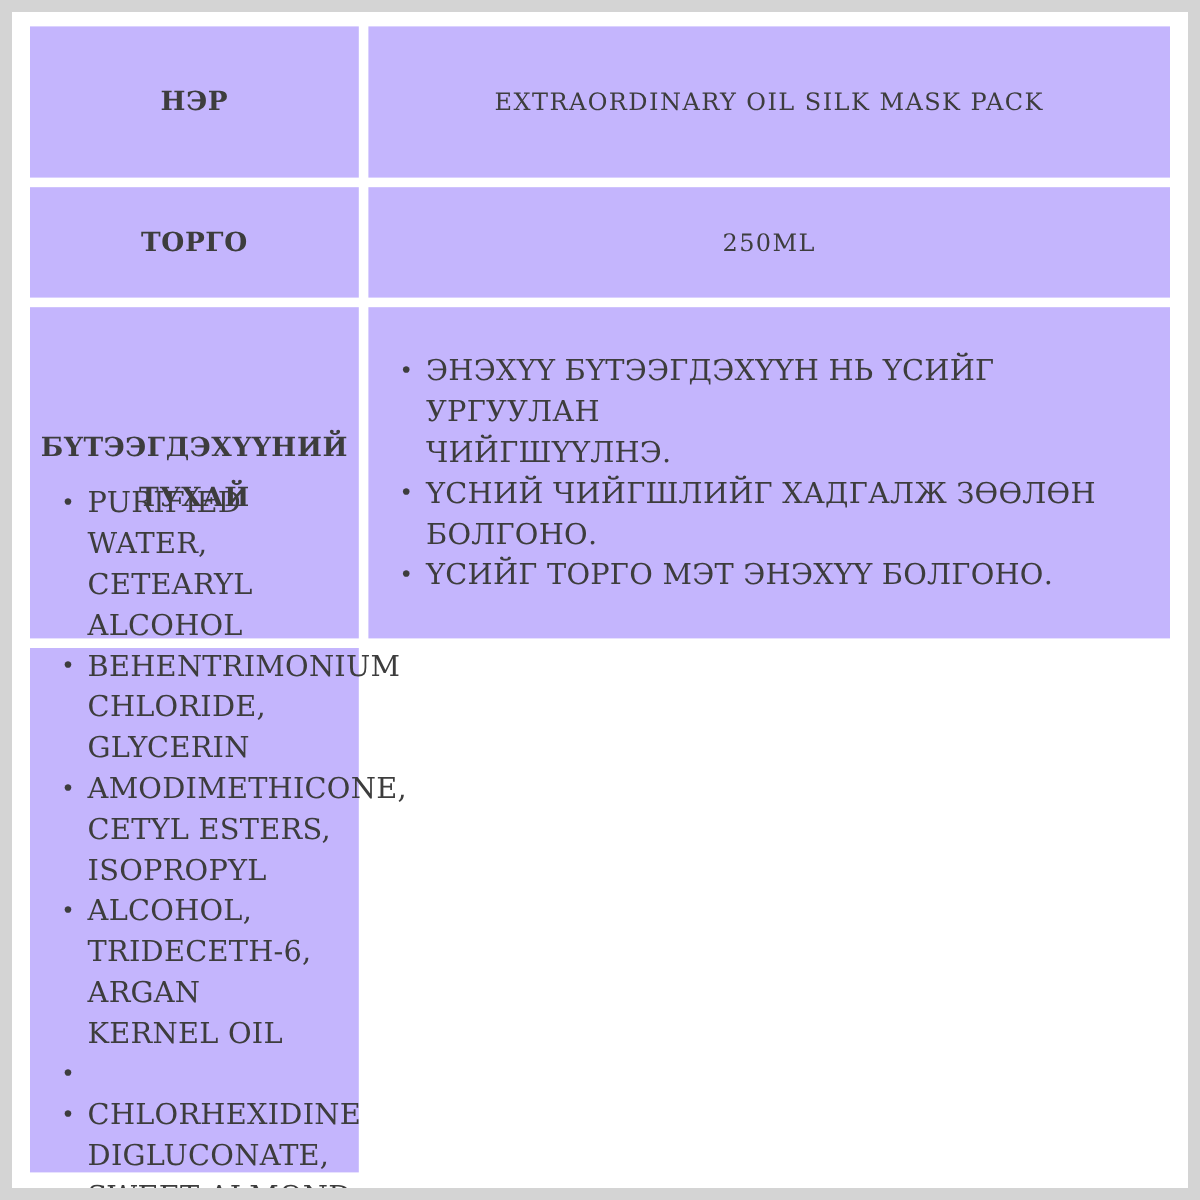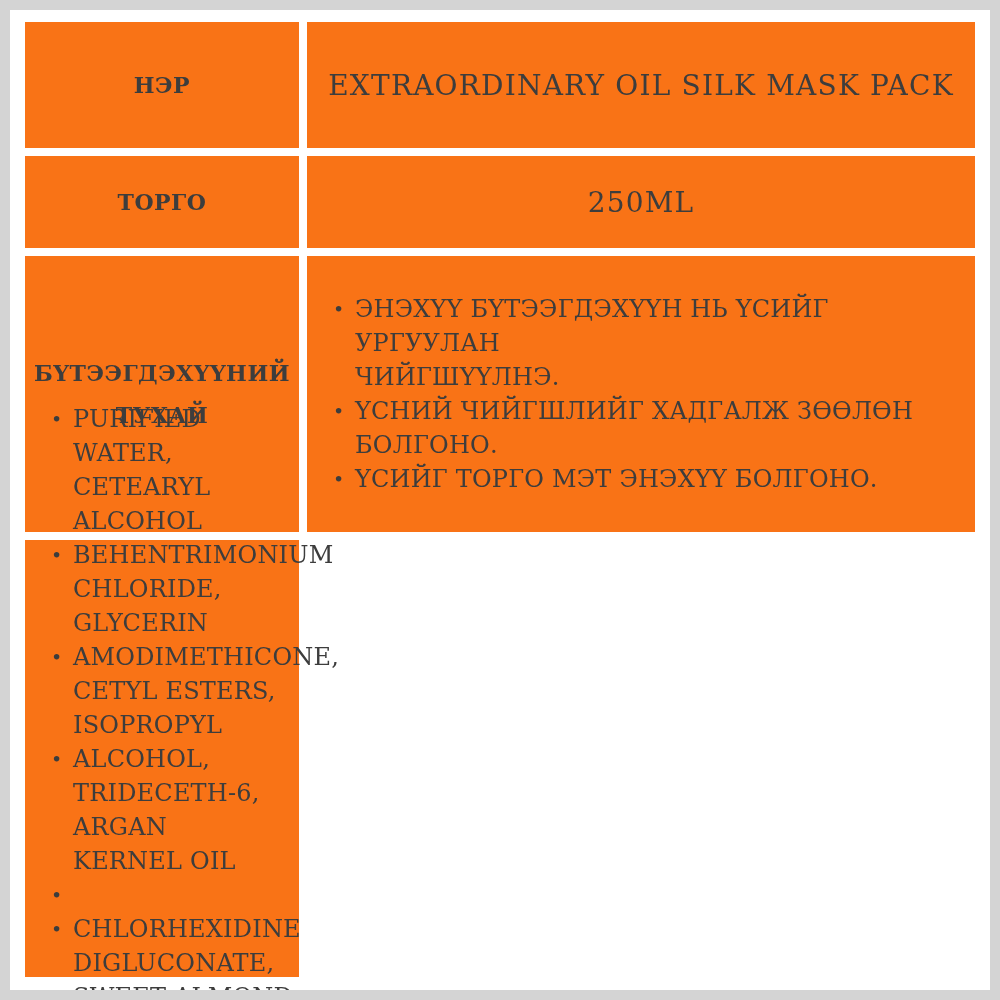--- a/index.html
+++ b/index.html
@@ -18,41 +18,41 @@
   }
   .table-grid {
     margin: 12px 0 0 15px;
     width: 950px;
     display: grid;
     grid-template-columns: 274px 668px;
     grid-template-rows: 126px 92px 276px 437px;
     gap: 8px;
   }
   .cell {
-    background: #f97316;
+    background: #c4b5fd;
     box-sizing: border-box;
   }
   .label-cell {
     display: flex;
     align-items: center;
     justify-content: center;
     text-align: center;
     font-weight: bold;
     font-size: 22px;
     line-height: 42px;
     letter-spacing: 0.5px;
     white-space: pre-line;
     padding: 0 8px;
   }
   .value-cell {
     display: flex;
     align-items: center;
     justify-content: center;
     text-align: center;
-    font-size: 28px;
+    font-size: 20px;
     letter-spacing: 1.2px;
     padding: 0 12px;
   }
   .list-cell {
     display: flex;
     flex-direction: column;
     justify-content: center;
     padding: 10px 24px 10px 26px;
   }
   ul.bullet-list {

